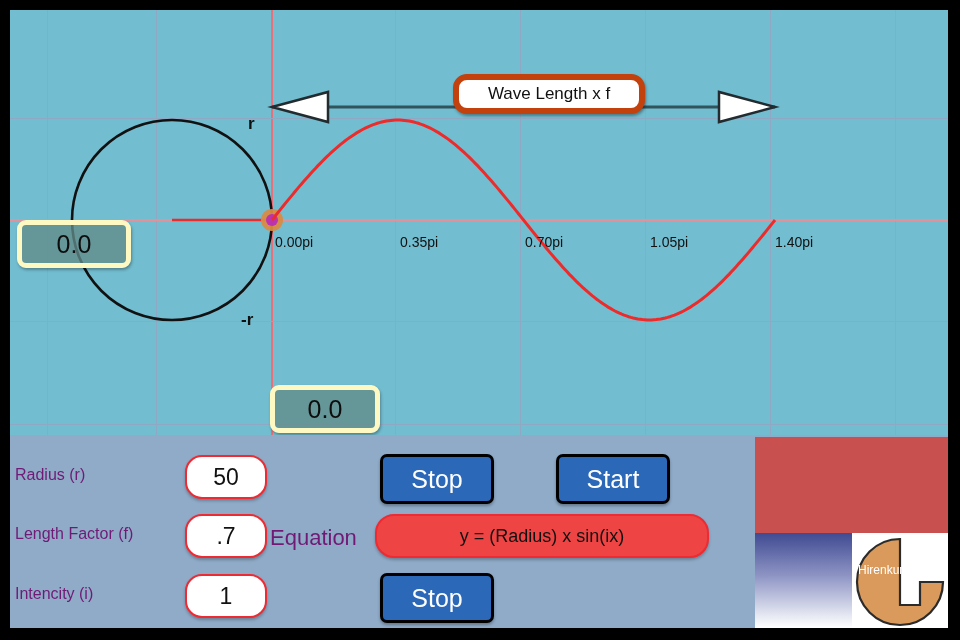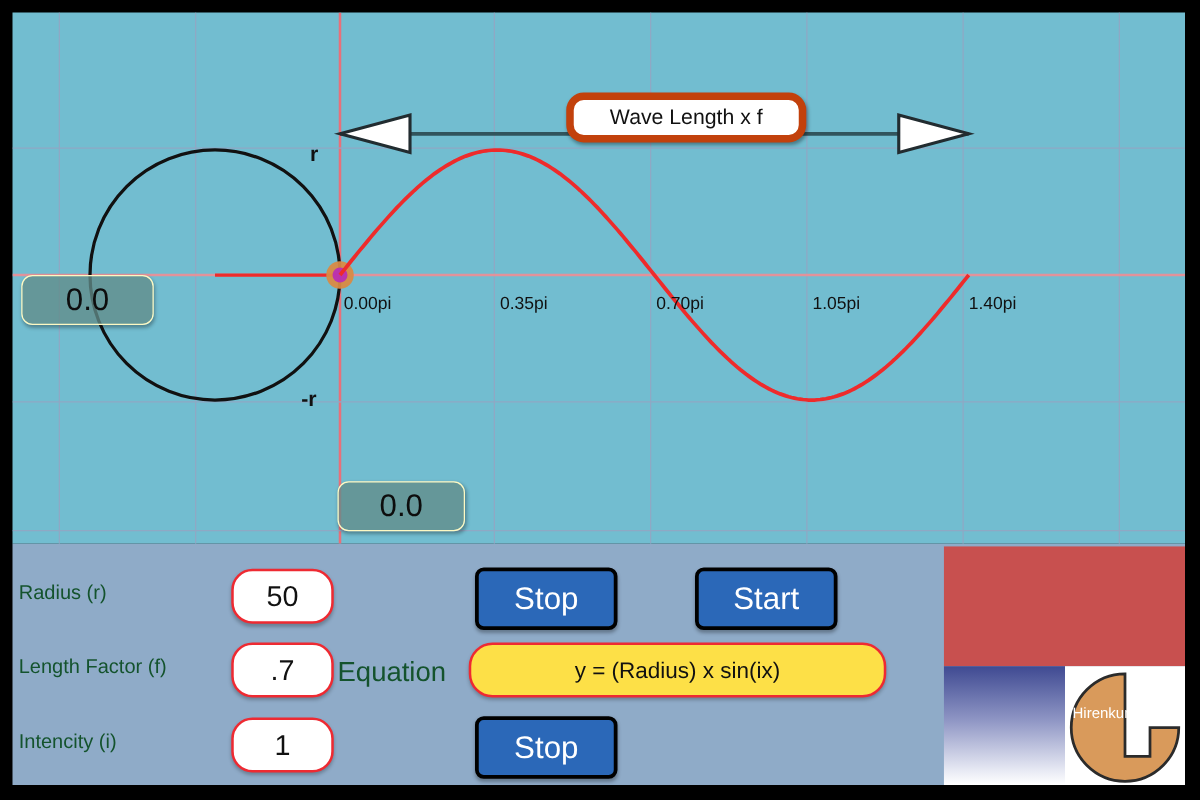--- a/index.html
+++ b/index.html
@@ -61,54 +61,54 @@
     border-radius: 14px;
     display: flex; align-items: center; justify-content: center;
     font-size: 17px; color: #111;
     box-shadow: 1px 2px 3px rgba(0,0,0,0.35);
   }
 
   
   .readout {
     position: absolute;
     background: rgba(97,140,137,0.78);
-    border: 1px solid #fef9c3;
+    border: 5px solid #fef9c3;
     border-radius: 9px;
     display: flex; align-items: center; justify-content: center;
     font-size: 25px; color: #0d0d0d;
     box-shadow: 1px 2px 3px rgba(0,0,0,0.3);
   }
   #readout-left  { left: 7px;  top: 210px; width: 104px; height: 38px; }
   #readout-bottom{ left: 260px; top: 375px; width: 100px; height: 38px; }
 
   
   #panel {
     position: absolute;
     left: 10px; top: 435px;
     width: 938px; height: 193px;
     background: #8fabc8;
   }
   .ctrl-label {
     position: absolute;
     font-size: 16px;
-    color: #14532d;
+    color: #701a75;
     white-space: nowrap;
   }
   .numbox {
     position: absolute;
     background: #ffffff;
     border: 2px solid #ee2a32;
     border-radius: 17px;
     display: flex; align-items: center; justify-content: center;
     font-size: 23px; color: #111;
     box-shadow: 0 2px 3px rgba(0,0,0,0.25);
   }
   .eqbox {
     position: absolute;
-    background: #fde047;
+    background: #ef4444;
     border: 2px solid #ee2a32;
     border-radius: 19px;
     display: flex; align-items: center; justify-content: center;
     font-size: 18px; color: #111;
     box-shadow: 0 2px 3px rgba(0,0,0,0.25);
   }
   .btn {
     position: absolute;
     background: #2b68b8;
     border: 3px solid #000000;

